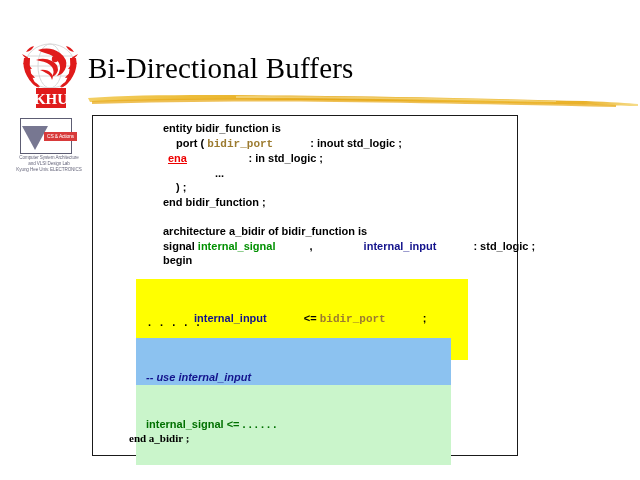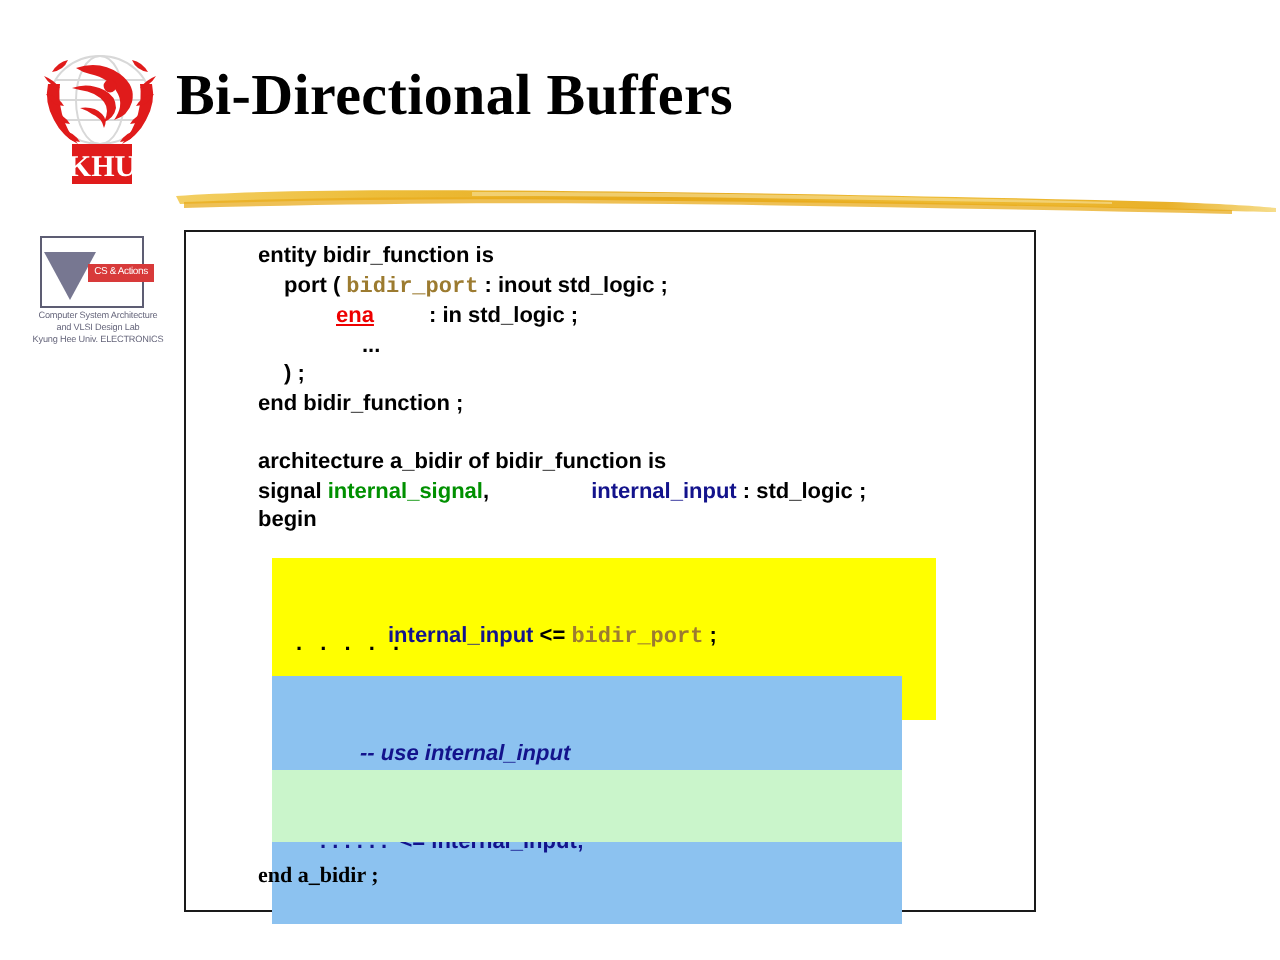--- a/index.html
+++ b/index.html
@@ -13,33 +13,33 @@
     position: relative;
     overflow: hidden;
     font-family: "Liberation Sans", sans-serif;
     -webkit-font-smoothing: none;
   }
 
   
   #khu-logo {
     position: absolute;
     left: 14px;
-    top: 20px;
+    top: 36px;
     width: 72px;
     height: 76px;
   }
   #khu-logo svg { display: block; }
 
   
   #slide-title {
     position: absolute;
     left: 88px;
-    top: 32px;
+    top: 52px;
     font-family: "Liberation Serif", "DejaVu Serif", serif;
-    font-weight: bold;
+    font-weight: normal;
     font-size: 29px;
     letter-spacing: 0.2px;
     color: #000000;
     white-space: nowrap;
   }
 
   
   #title-rule {
     position: absolute;
     left: 86px;
@@ -129,21 +129,21 @@
   }
 
   .code-line { white-space: pre; }
   .blank-line { height: 14.6px; }
 
   
   .tok-port      { color: #9c7b30; font-family: Liberation Mono, monospace; }
   .tok-ena       { color: #ee0000; text-decoration: underline; }
   .tok-sig       { color: #009000; text-align: center; }
   .tok-input     { color: #13138c; margin-left: 48px; }
-  .tok-plain     { color: #000000; }
+  .tok-plain     { color: #000000; margin-left: 34px; }
 
   
   .hl {
     position: absolute;
     padding: 3px 0 4px 10px;
     box-sizing: border-box;
     font-family: "Liberation Sans", sans-serif;
     font-size: 11px;
     font-weight: bold;
     line-height: 14.6px;
@@ -162,21 +162,21 @@
     background: #8cc2f0;
     color: #13138c;
   }
   #hl-green {
     left: 43px;
     top: 269px;
     width: 315px;
     background: #caf5cb;
     color: #007000;
   }
-  .cmt { font-style: italic; margin-left: 34px; }
+  .cmt { font-style: italic; }
 
   #dots-after-yellow {
     position: absolute;
     left: 55px;
     top: 200px;
     font-size: 11px;
     font-weight: bold;
     color: #000;
     letter-spacing: 3px;
   }
@@ -265,16 +265,17 @@
     <div class="code-line"><span class="tok-input">internal_input</span><span class="tok-plain"> &lt;= </span><span class="tok-port">bidir_port</span><span class="tok-plain"> ;</span></div>
   </div>
   <div id="dots-after-yellow">. . . . .</div>
 
   <div class="hl" id="hl-blue">
     <div class="code-line cmt">-- use internal_input</div>
     <div class="code-line" style="padding-left:14px">. . . . . .  &lt;= internal_input;</div>
   </div>
 
   <div class="hl" id="hl-green">
+    <div class="code-line">internal_signal &lt;= . . . . . .</div>
   </div>
 
   <div class="code-line" id="end-line" style="position:absolute;left:36px;top:316px;font-size:11px;font-weight:bold;color:#000;font-family:Liberation Serif, serif;">end a_bidir ;</div>
 </div>
 
 </body></html>

